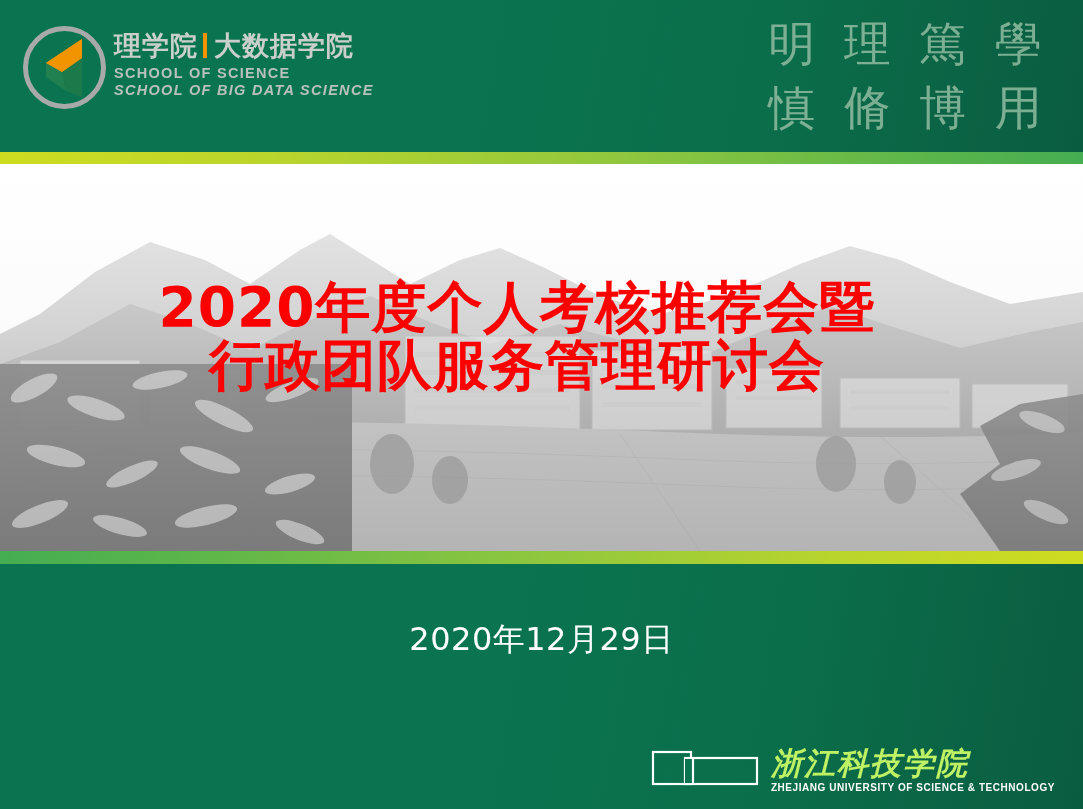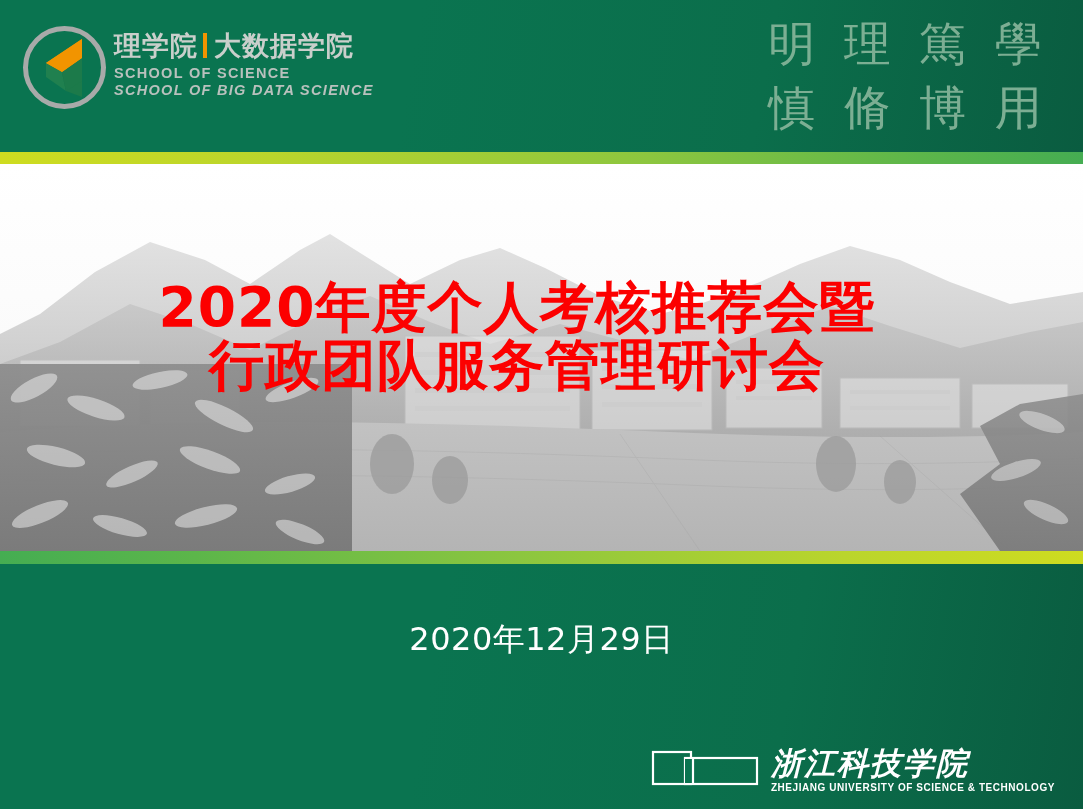--- a/index.html
+++ b/index.html
@@ -145,21 +145,21 @@
     height:52px;
     display:flex; align-items:center;
     z-index:6;
   }
   .uni-mark { width:108px; height:44px; margin-right:12px; }
   .uni-mark svg { display:block; width:108px; height:44px; }
   .uni-text { line-height:1; }
   .uni-cn {
     font-family:"DejaVu Serif","Liberation Serif",serif;
     font-size:31px; font-weight:bold; font-style:italic;
-    color:#ffffff; letter-spacing:2px;
+    color:#bef264; letter-spacing:2px;
   }
   .uni-en {
     font-family:"Liberation Sans",sans-serif;
     font-size:10px; font-weight:bold;
     color:#ffffff; letter-spacing:0.55px;
     margin-top:4px;
   }
 </style>
 </head>
 <body>

